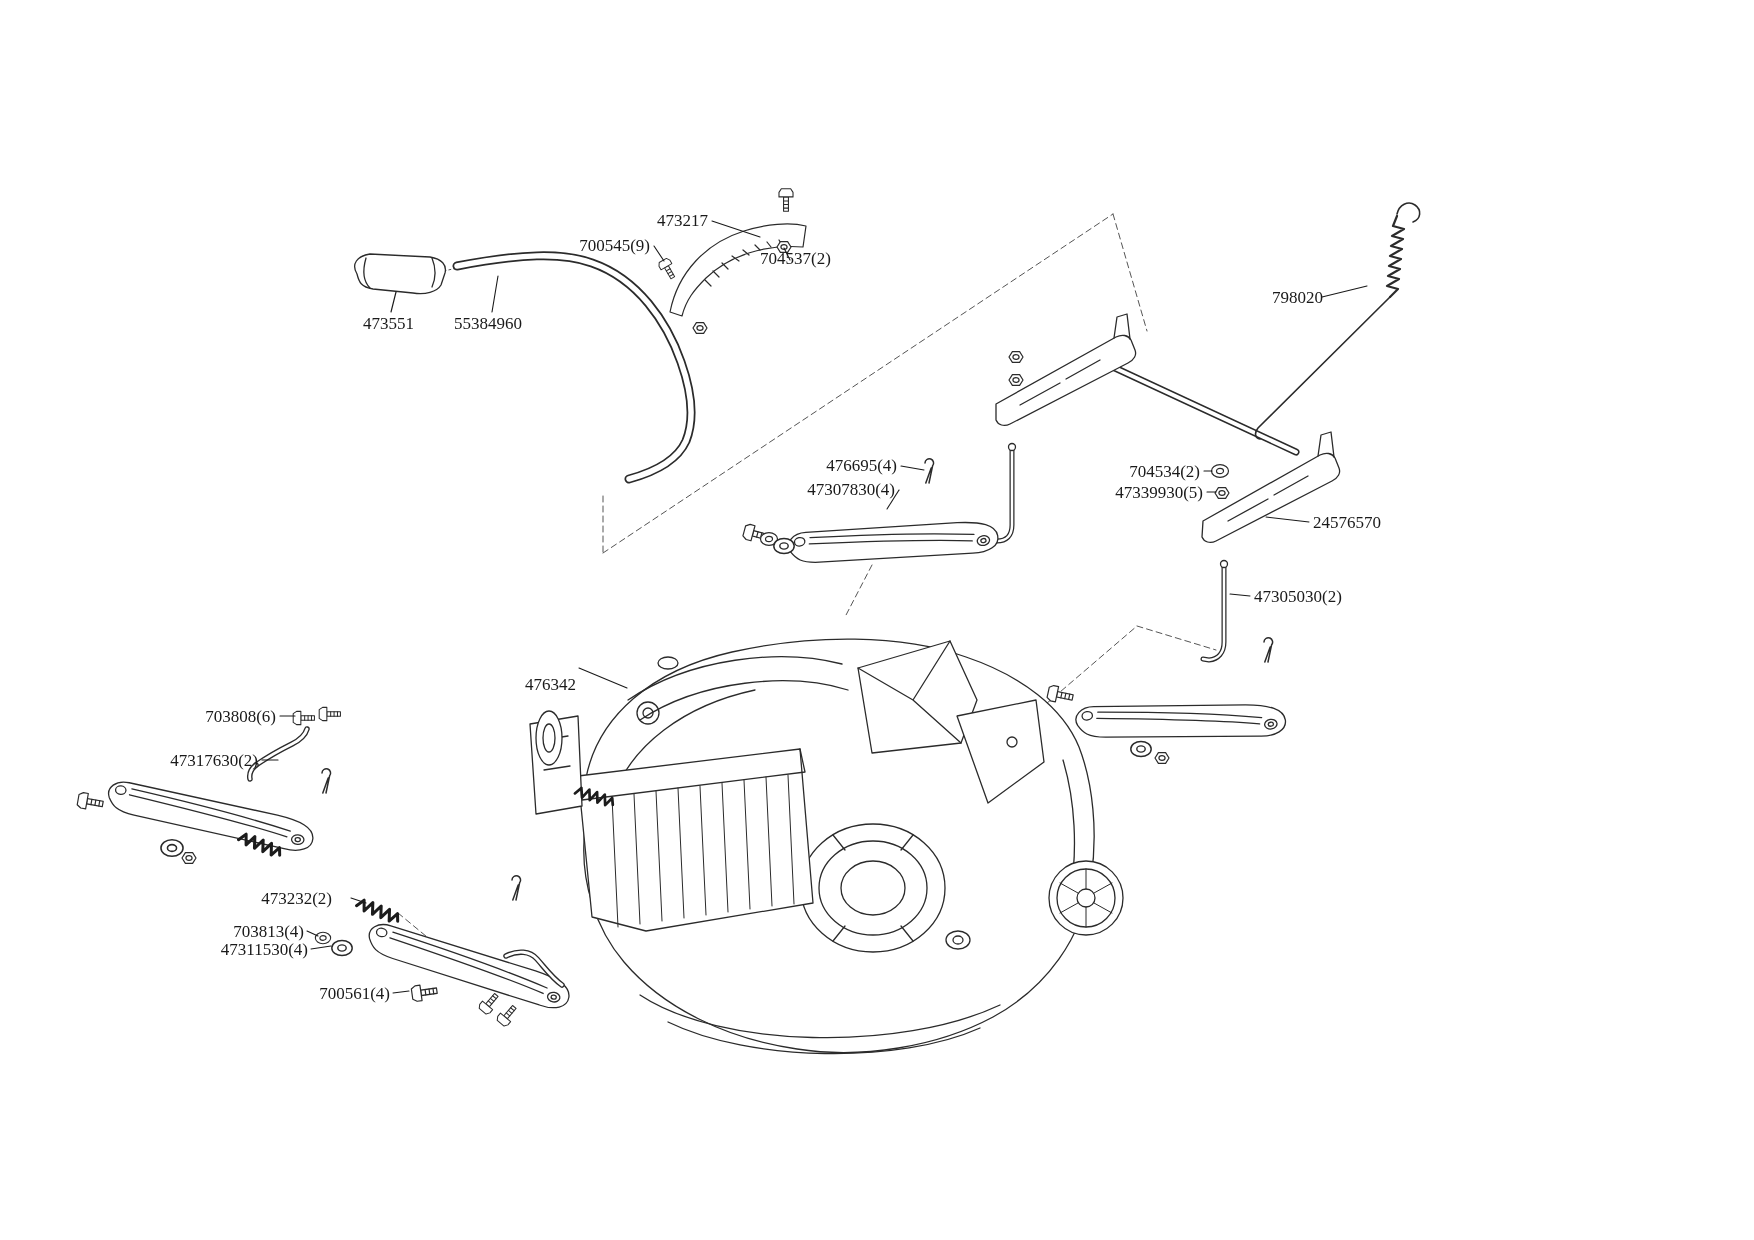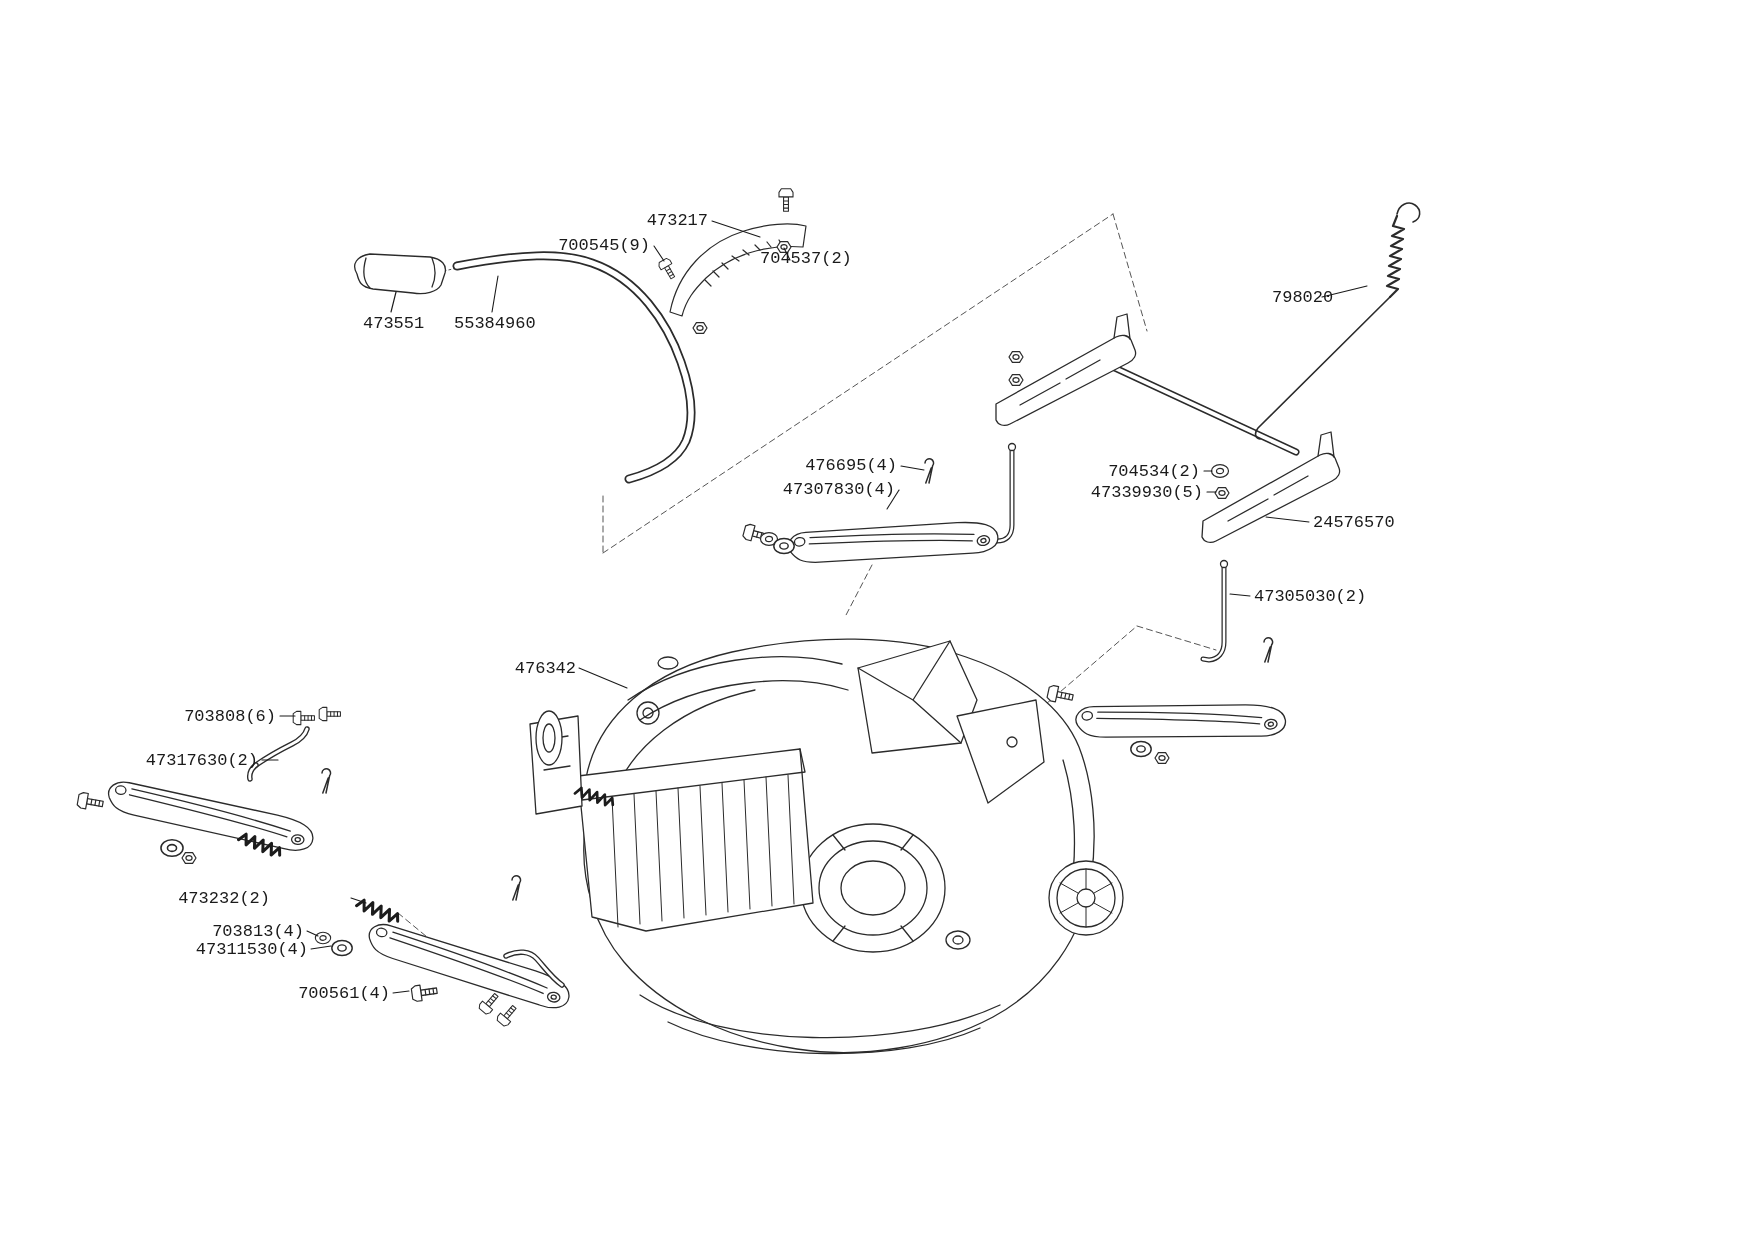--- a/index.html
+++ b/index.html
@@ -1,20 +1,20 @@
 <!DOCTYPE html>
 <html><head>
 <meta charset="utf-8">
 <style>
   html,body{margin:0;padding:0;background:#ffffff;}
   .stage{
     position:relative;
     width:1754px;height:1116px;
     background:#ffffff;
-    font-family:Liberation Mono, monospace;
+    font-family:Liberation Serif, serif;
     overflow:hidden;
   }
   .stage svg{position:absolute;left:0;top:0;}
   .label{
     position:absolute;
     font-size:17px;
     line-height:18px;
     color:#1a1a1a;
     white-space:nowrap;
     user-select:none;
@@ -266,21 +266,21 @@
   <div class="label" style="left:760px;top:250px">704537(2)</div>
   <div class="label" style="left:363px;top:315px">473551</div>
   <div class="label" style="left:454px;top:315px">55384960</div>
   <div class="label" style="left:1272px;top:289px">798020</div>
   <div class="label" style="right:857px;top:457px">476695(4)</div>
   <div class="label" style="right:859px;top:481px">47307830(4)</div>
   <div class="label" style="right:554px;top:463px">704534(2)</div>
   <div class="label" style="right:551px;top:484px">47339930(5)</div>
   <div class="label" style="left:1313px;top:514px">24576570</div>
   <div class="label" style="left:1254px;top:588px">47305030(2)</div>
-  <div class="label" style="right:1178px;top:660px">476342</div>
+  <div class="label" style="right:1178px;top:676px">476342</div>
   <div class="label" style="right:1478px;top:708px">703808(6)</div>
   <div class="label" style="right:1496px;top:752px">47317630(2)</div>
-  <div class="label" style="right:1484px;top:890px">473232(2)</div>
+  <div class="label" style="right:1422px;top:890px">473232(2)</div>
   <div class="label" style="right:1450px;top:923px">703813(4)</div>
   <div class="label" style="right:1446px;top:941px">47311530(4)</div>
   <div class="label" style="right:1364px;top:985px">700561(4)</div>
 
 </div>
 
 </body></html>

